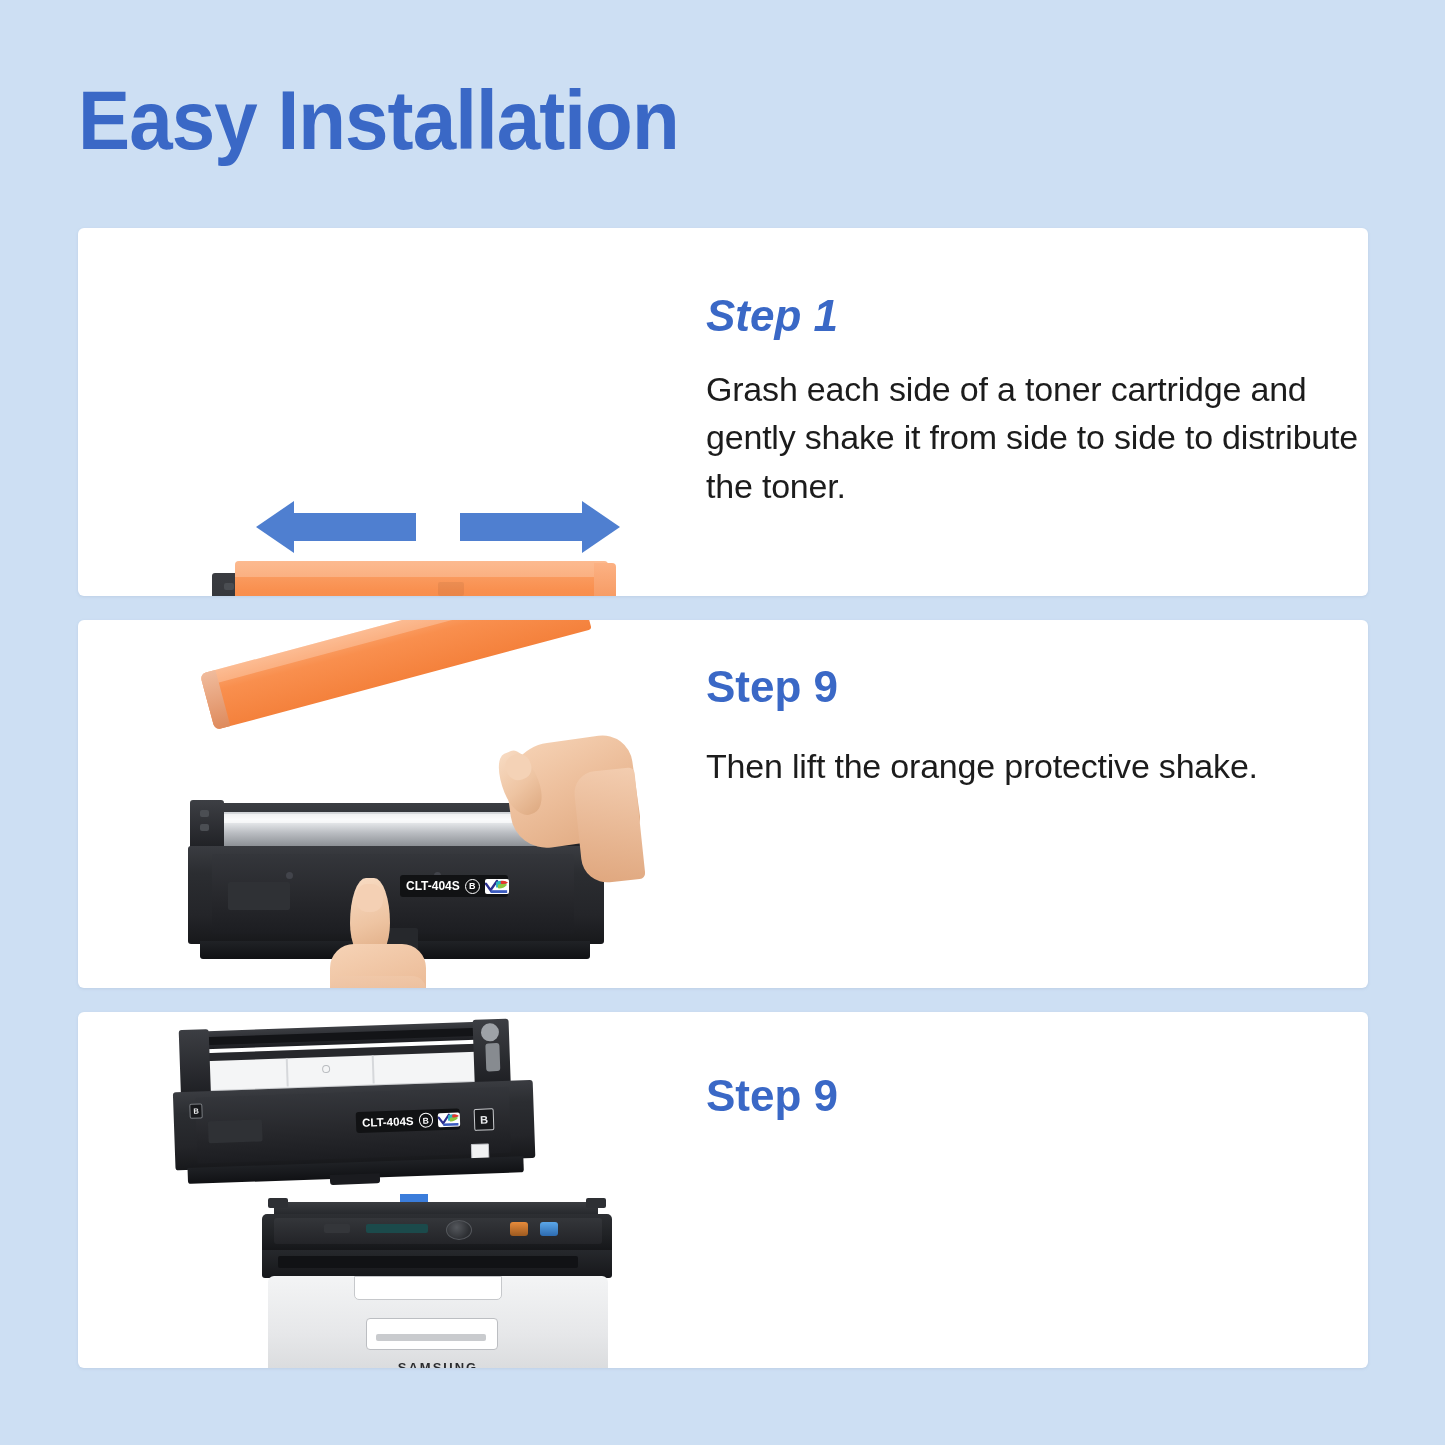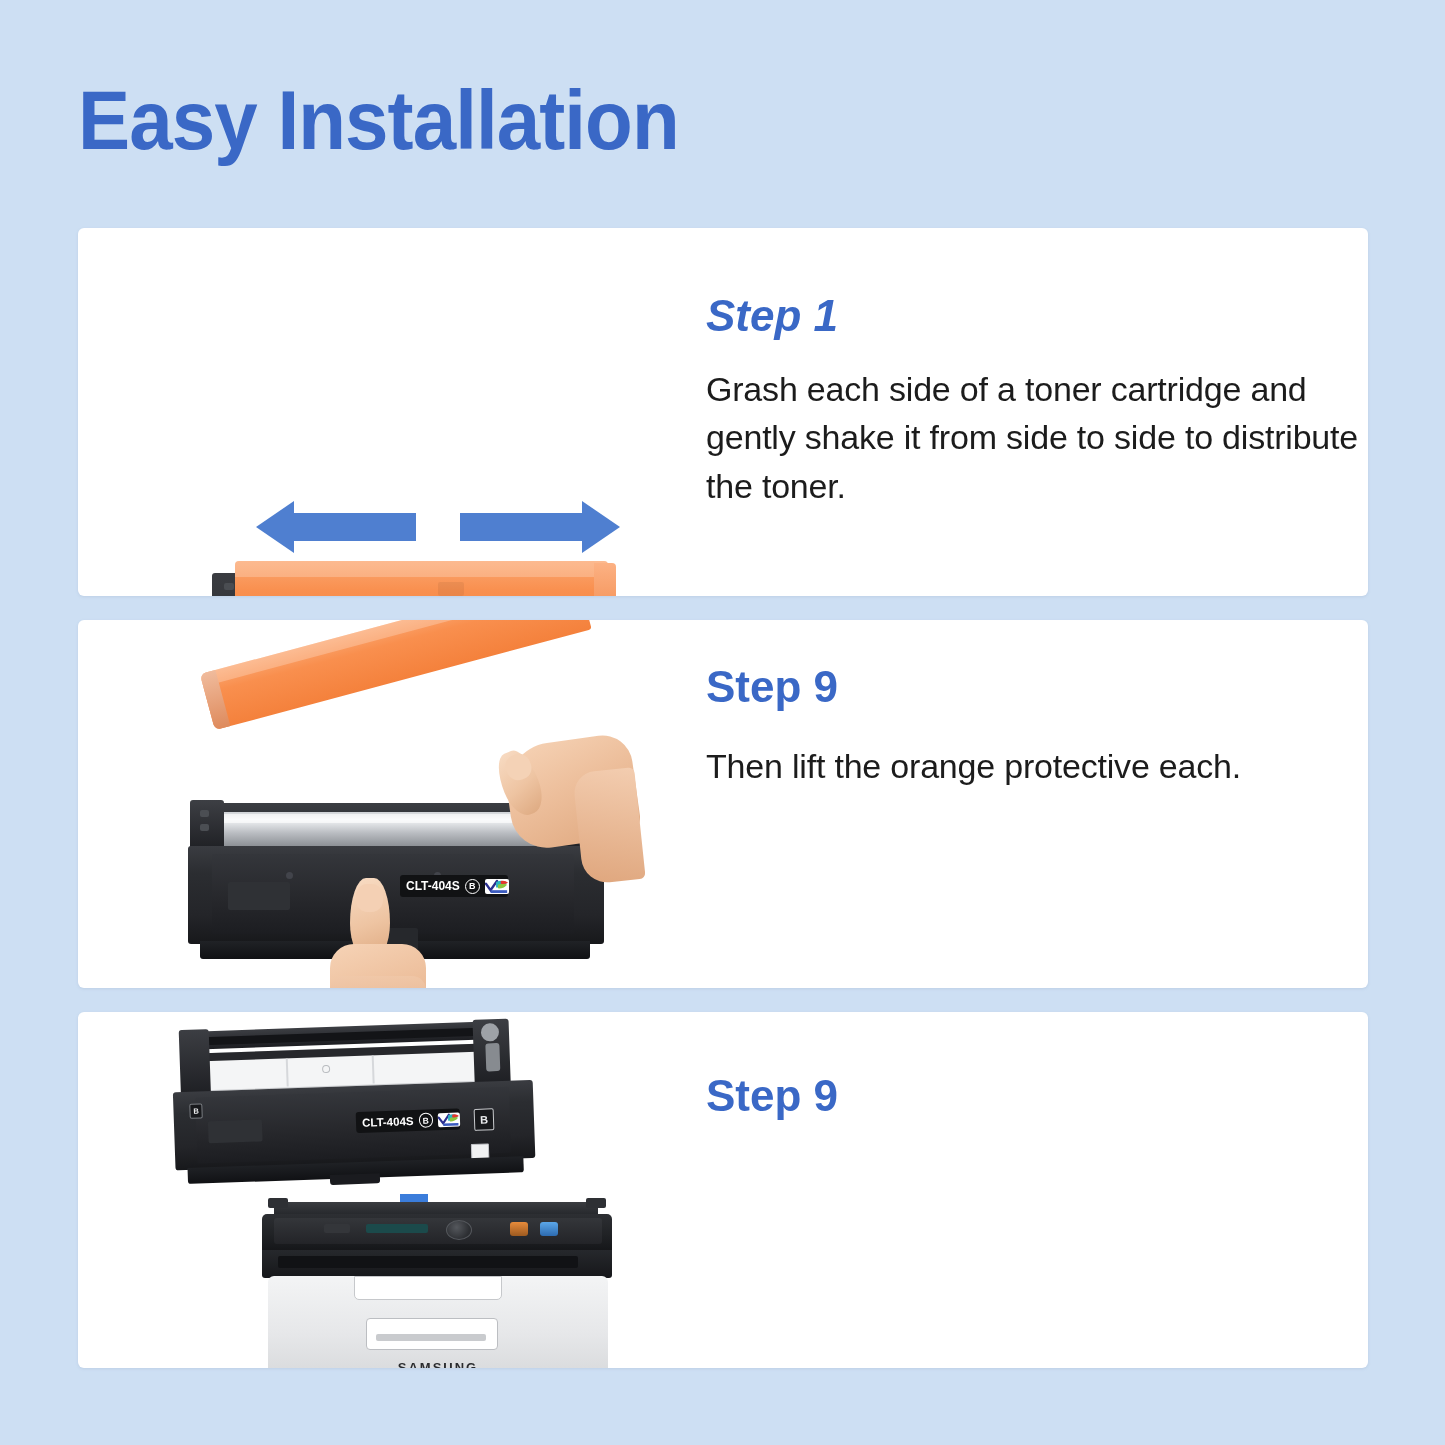--- a/index.html
+++ b/index.html
@@ -368,21 +368,21 @@
         <div>
           <div class="finger" style="left:272px; top:258px; width:40px; height:82px;"></div>
           <div class="abs" style="left:278px; top:264px; width:27px; height:28px; background:#f4d0b4; border-radius:42%;"></div>
           <div class="hand" style="left:252px; top:324px; width:96px; height:112px; border-radius:24px 24px 10px 10px;"></div>
           <div class="abs" style="left:252px; top:356px; width:96px; height:80px; background:linear-gradient(175deg,#f1c9aa,#dfa57c); border-radius:14px 14px 0 0;"></div>
         </div>
       </div>
 
       <div class="text-col">
         <div class="step-head">Step 9</div>
-        <div class="step-body">Then lift the orange protective each.</div>
+        <div class="step-body">Then lift the orange protective shake.</div>
       </div>
     </div>
   </div>
 
   <div class="card" id="card3">
     <div class="card-inner">
 
       <div class="illus-col">
 
         <div style="position:absolute; left:0; top:0; width:560px; height:220px; transform:rotate(-2deg); transform-origin:center;">

